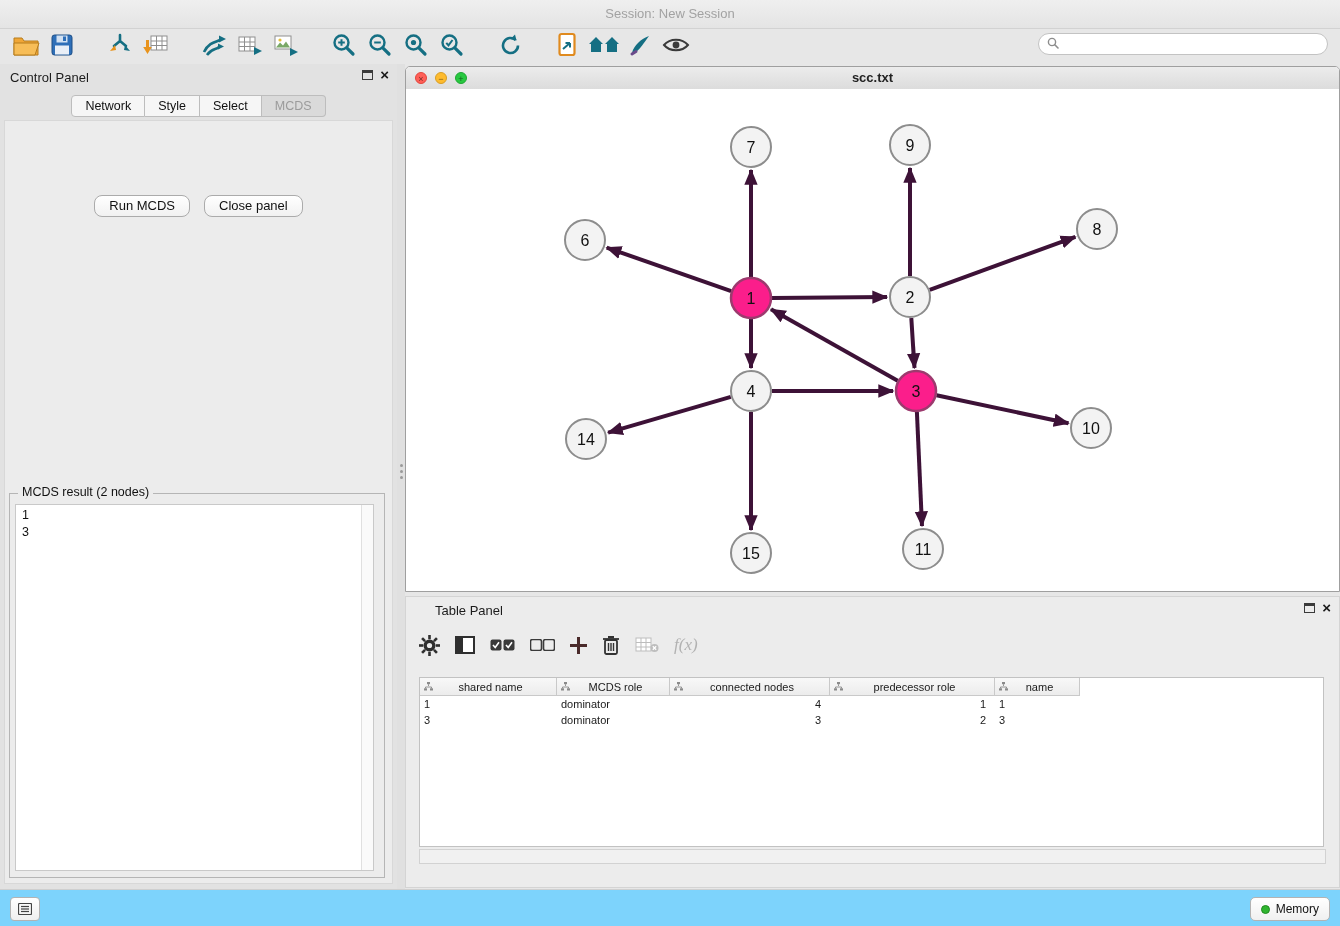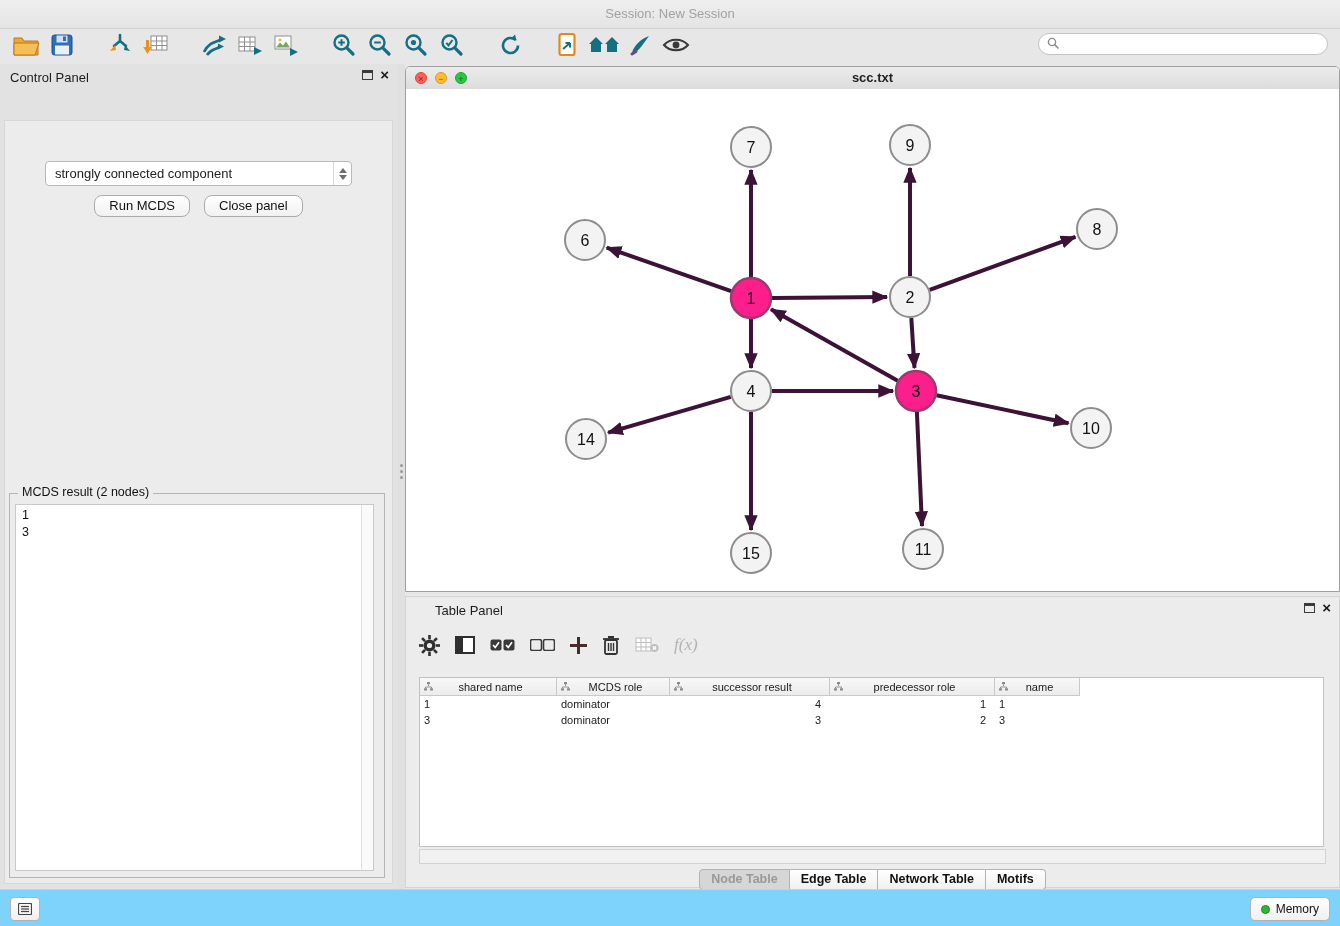--- a/index.html
+++ b/index.html
@@ -249,28 +249,27 @@
   </div>
 
   <div class="control-panel">
     <div class="cp-header">
       <div class="cp-title">Control Panel</div>
       <div class="panel-icons">
         <span class="float-icon"></span>
         <span class="close-x">×</span>
       </div>
     </div>
+    <div class="cp-tabs">
+        <div class="cp-tab">Network</div>
+        <div class="cp-tab">Style</div>
+        <div class="cp-tab">Select</div>
+        <div class="cp-tab active">MCDS</div>
+      </div>
     <div class="cp-inner">
-      <div class="dropdown">
-        <span class="dd-text">strongly connected component</span>
-        <span class="dd-stepper">
-            <span class="tri-up"></span>
-            <span class="tri-down"></span>
-          </span>
-      </div>
       <div class="cp-buttons">
         <button class="btn">Run MCDS</button>
         <button class="btn">Close panel</button>
       </div>
       <div class="result-box">
         <div class="result-legend">MCDS result (2 nodes)</div>
         <div class="result-white">
           <div class="result-text">1
 3</div>
           <div class="result-scroll"></div>
@@ -460,21 +459,21 @@
               </svg></span>
             <span class="thlabel">MCDS role</span>
           </div>
           <div class="th c2">
             <span><svg width="9" height="9" viewBox="0 0 9 9">
                 <rect x="3" y="0" width="3" height="2.2" fill="#8a8a8a"></rect>
                 <rect x="0" y="6.3" width="3" height="2.2" fill="#8a8a8a"></rect>
                 <rect x="6" y="6.3" width="3" height="2.2" fill="#8a8a8a"></rect>
                 <path d="M4.5 2.2 v1.8 M1.5 6.3 v-1.3 h6 v1.3" stroke="#8a8a8a" fill="none" stroke-width="0.9"></path>
               </svg></span>
-            <span class="thlabel">successor result</span>
+            <span class="thlabel">connected nodes</span>
           </div>
           <div class="th c3">
             <span><svg width="9" height="9" viewBox="0 0 9 9">
                 <rect x="3" y="0" width="3" height="2.2" fill="#8a8a8a"></rect>
                 <rect x="0" y="6.3" width="3" height="2.2" fill="#8a8a8a"></rect>
                 <rect x="6" y="6.3" width="3" height="2.2" fill="#8a8a8a"></rect>
                 <path d="M4.5 2.2 v1.8 M1.5 6.3 v-1.3 h6 v1.3" stroke="#8a8a8a" fill="none" stroke-width="0.9"></path>
               </svg></span>
             <span class="thlabel">predecessor role</span>
           </div>
@@ -499,26 +498,20 @@
           <div class="tr">
             <div class="td c0 left">3</div>
             <div class="td c1 left">dominator</div>
             <div class="td c2 right">3</div>
             <div class="td c3 right">2</div>
             <div class="td c4 left">3</div>
           </div>
         </div>
     </div>
     <div class="hscroll"></div>
-    <div class="tp-tabs">
-        <div class="seg active">Node Table</div>
-        <div class="seg">Edge Table</div>
-        <div class="seg">Network Table</div>
-        <div class="seg">Motifs</div>
-      </div>
   </div>
 
   <div class="statusbar">
     <div class="sb-left-btn">
       <svg width="14" height="12" viewBox="0 0 14 12">
           <rect x="0.5" y="0.5" width="13" height="11" rx="1" fill="none" stroke="#444" stroke-width="1.2"></rect>
           <line x1="3" y1="3.5" x2="11" y2="3.5" stroke="#444" stroke-width="1.2"></line>
           <line x1="3" y1="6" x2="11" y2="6" stroke="#444" stroke-width="1.2"></line>
           <line x1="3" y1="8.5" x2="11" y2="8.5" stroke="#444" stroke-width="1.2"></line>
         </svg>

